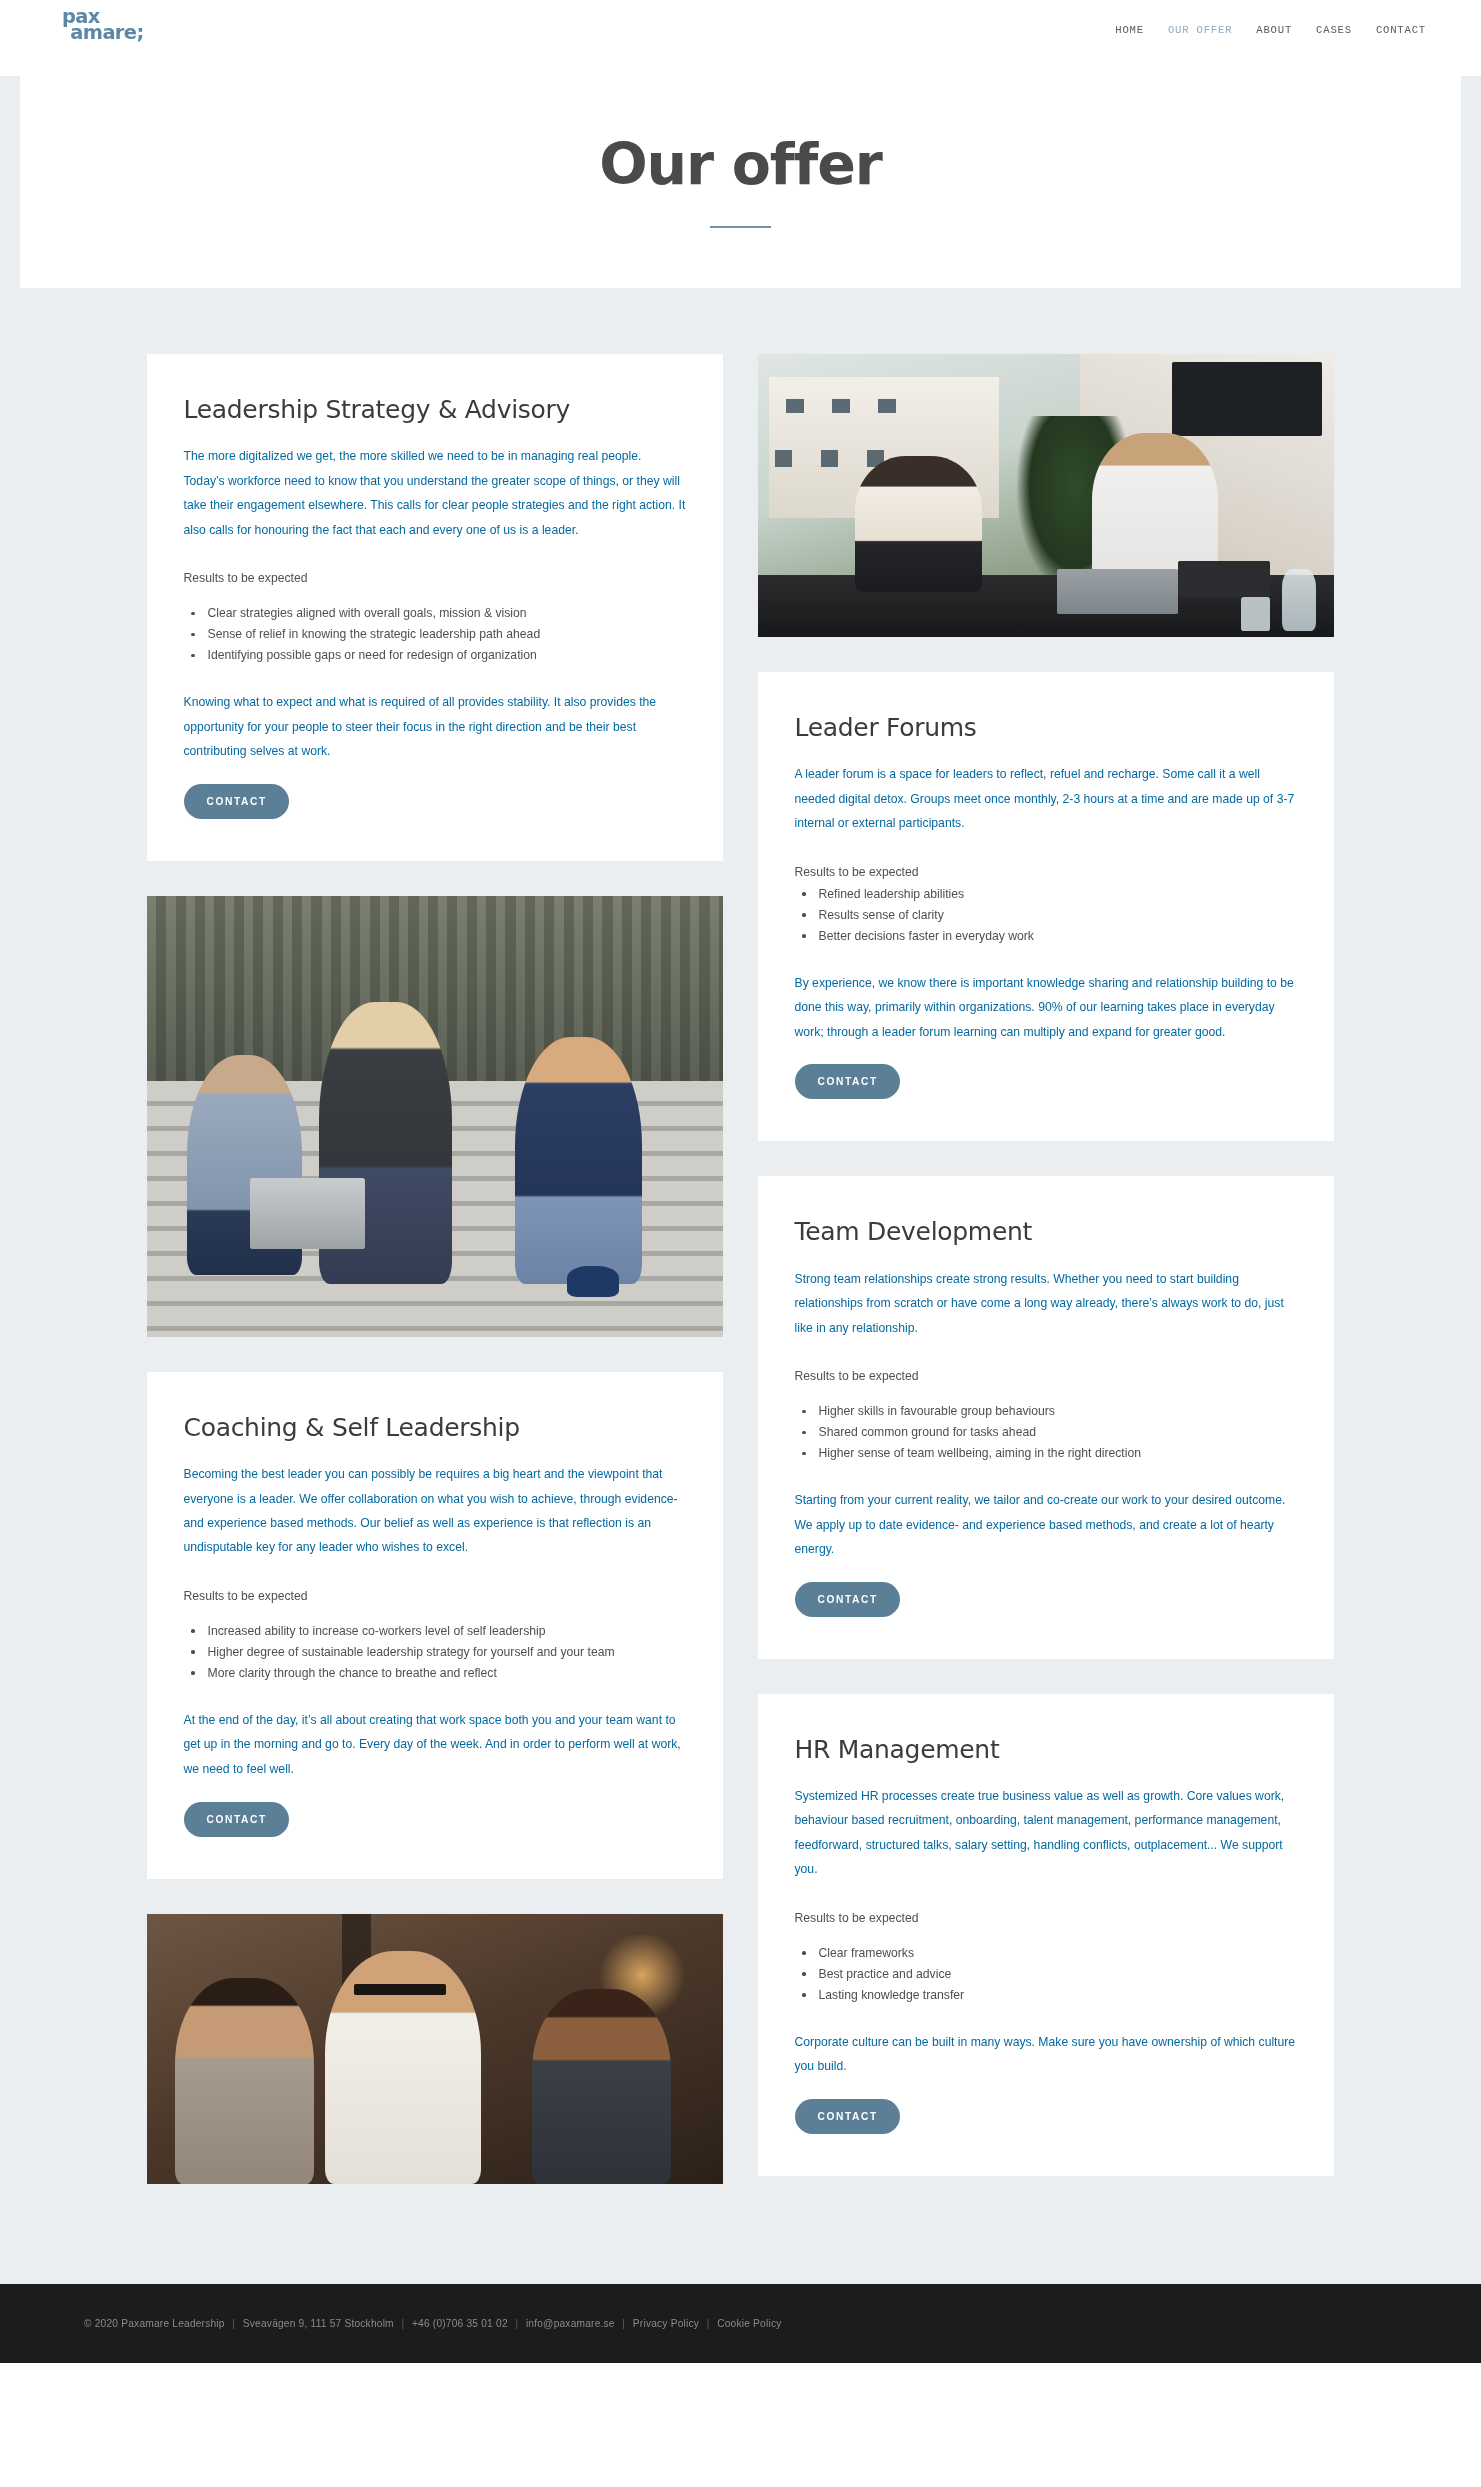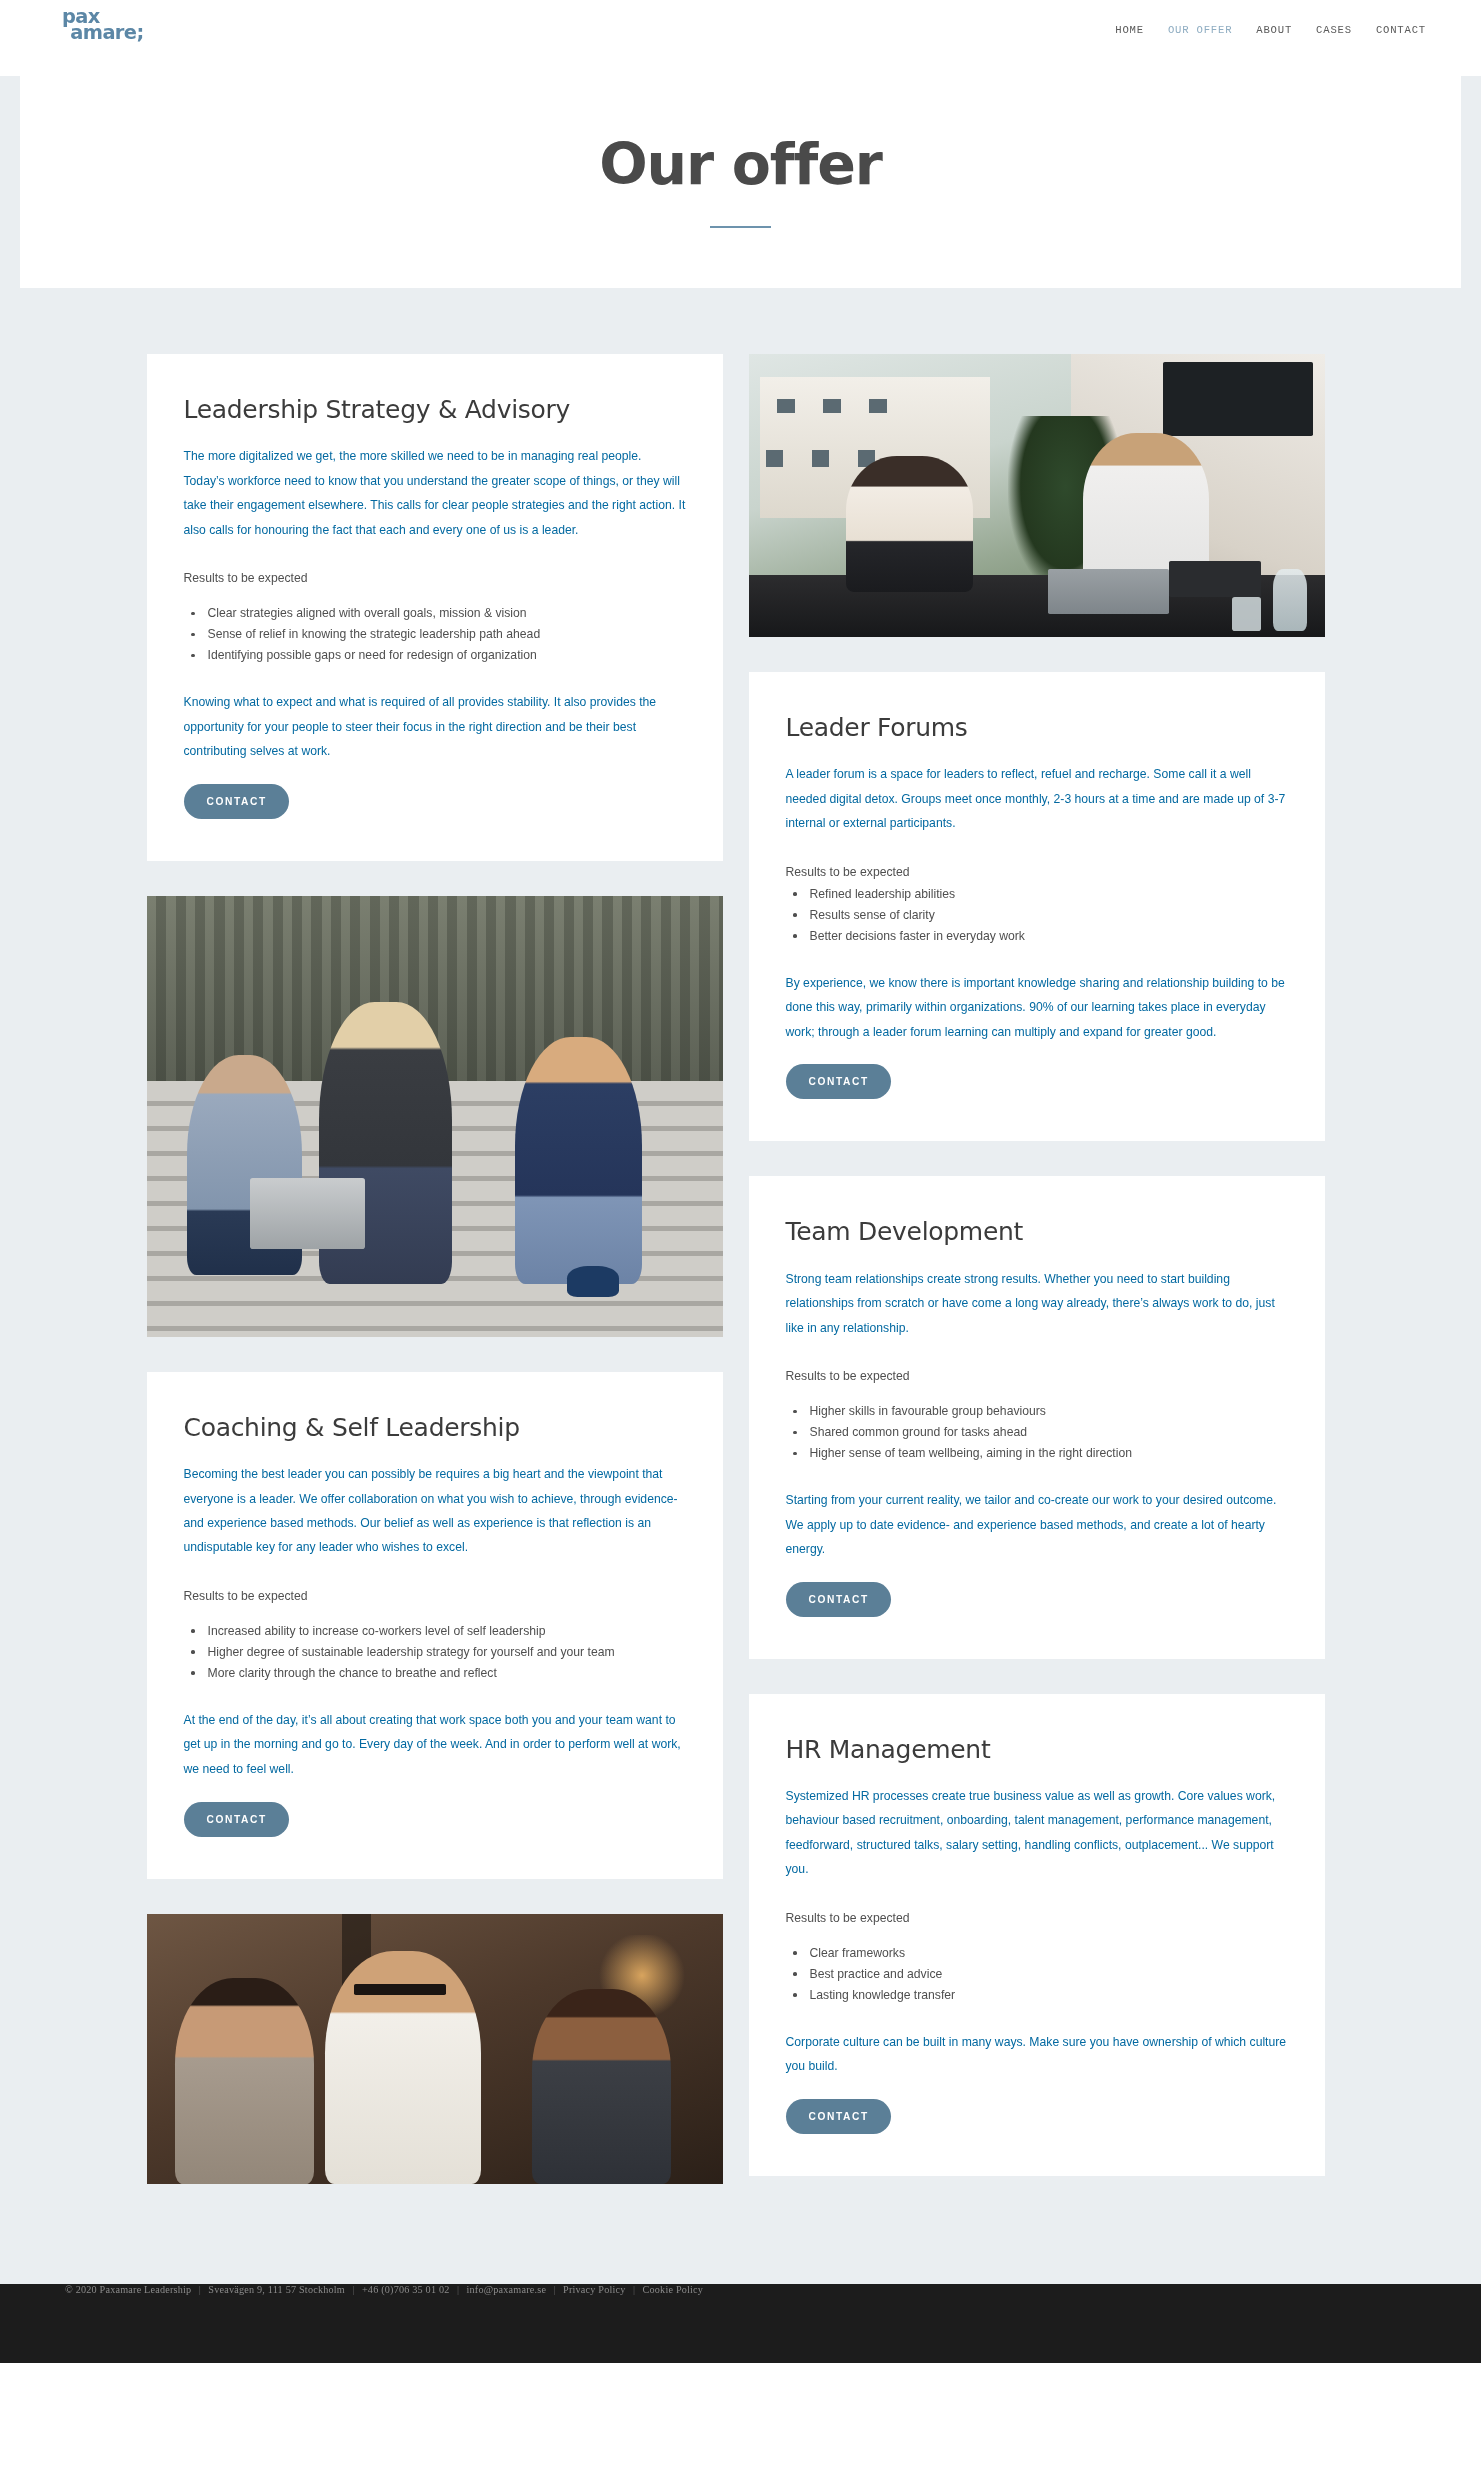--- a/index.html
+++ b/index.html
@@ -89,21 +89,21 @@
 
   
   .page {
     background: #eaeef1;
     padding: 66px 0 100px 0;
   }
   .grid {
     width: 1188px;
     margin: 0 auto;
     display: flex;
-    gap: 26px;
+    gap: 35px;
     align-items: flex-start;
   }
   .col { width: 576px; display: flex; flex-direction: column; gap: 35px; }
 
   
   .card {
     background: #ffffff;
     padding: 41px 37px 42px 37px;
   }
   .card h2 {
@@ -245,22 +245,22 @@
                   background:linear-gradient(180deg,#3a2419 0%,#3a2419 14%,#8c5f3f 15%,#8c5f3f 36%,#3c3f45 37%,#2e3137 100%);
                   border-radius:42% 42% 6% 6%; }
   .p3 .glasses  { position:absolute; left:36%; top:26%; width:16%; height:4%;
                   background:#1b1512; border-radius:1.8px; }
 
   
   .footer {
     background: #1c1c1c;
     height: 79px;
     display: flex;
-    padding-left: 65px;
-    font-family: Liberation Serif, serif;
+    align-items: center;
+    padding-left: 84px;
   }
   .footer-text {
     font-size: 10.2px;
     letter-spacing: 0.2px;
     color: #8b8b8b;
     white-space: nowrap;
   }
   .footer-text .sep { color: #5e5e5e; padding: 0 4.6px; }
   .footer-text a { color: #8b8b8b; text-decoration: none; }
 </style>

